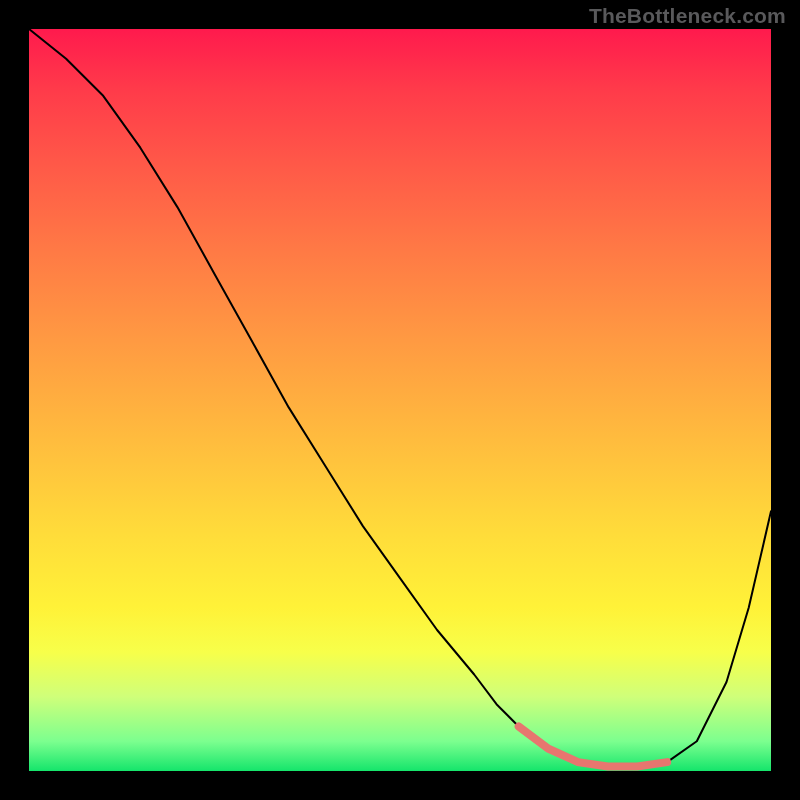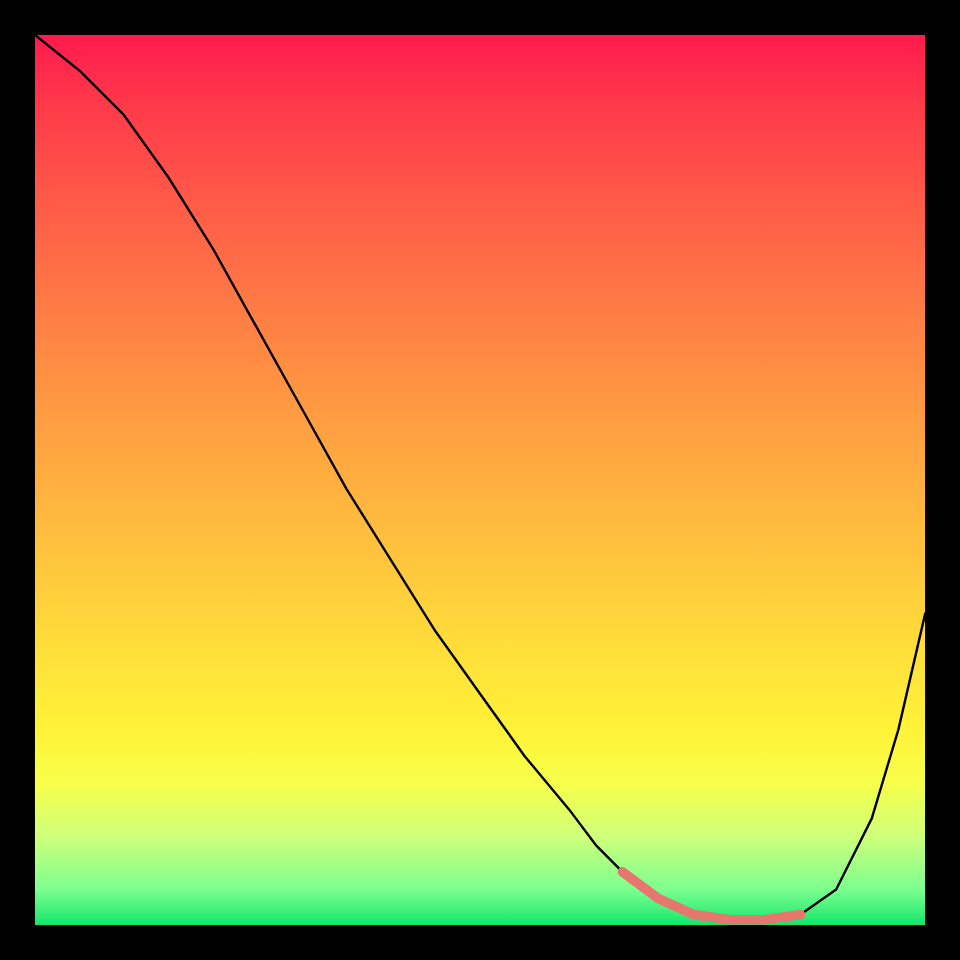--- a/index.html
+++ b/index.html
@@ -50,20 +50,21 @@
     position: absolute;
     inset: 0;
     width: 742px;
     height: 742px;
   }
 </style>
 </head>
 <body>
 <div class="frame">
 
+  <div class="watermark">TheBottleneck.com</div>
 
   <div class="plot">
     <div class="gradient-bg"></div>
     <svg class="curve" viewBox="0 0 742 742" preserveAspectRatio="none">
       <path id="mainPath" d="M0.0 0.0 L37.1 29.7 L74.2 66.8 L111.3 118.7 L148.4 178.1 L185.5 244.9 L222.6 311.6 L259.7 378.4 L296.8 437.8 L333.9 497.1 L371.0 549.1 L408.1 601.0 L445.2 645.5 L467.5 675.2 L489.7 697.5 L519.4 719.7 L549.1 733.1 L578.8 737.5 L608.4 737.5 L638.1 733.1 L667.8 712.3 L697.5 653.0 L719.7 578.8 L742.0 482.3" fill="none" stroke="#000" stroke-width="2" stroke-linejoin="round" stroke-linecap="round"></path>
       <path id="highlightPath" d="M489.7 697.5 L519.4 719.7 L549.1 733.1 L578.8 737.5 L608.4 737.5 L638.1 733.1" fill="none" stroke="#e7766f" stroke-width="8" stroke-linecap="round"></path>
     </svg>
   </div>
 
 </div>

